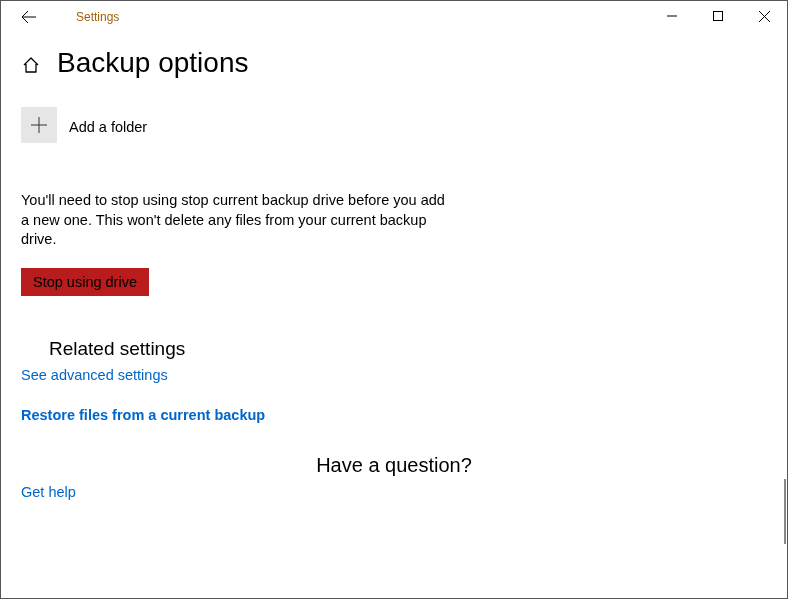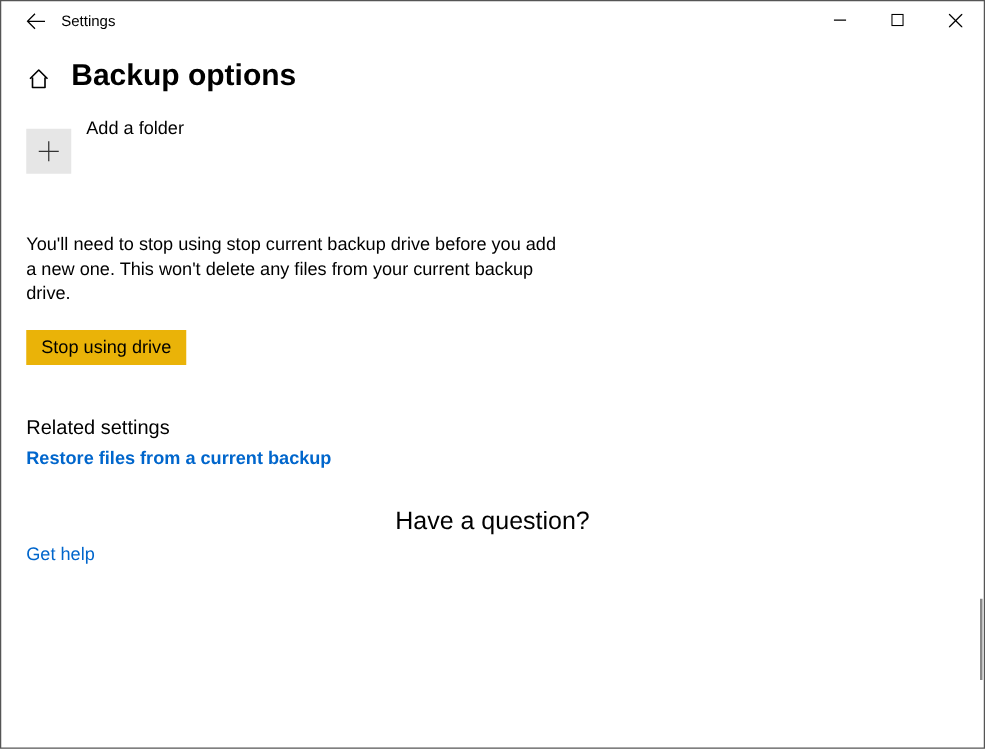--- a/index.html
+++ b/index.html
@@ -22,22 +22,22 @@
     .back-btn {
       width: 28px;
       height: 28px;
       display: flex;
       align-items: center;
       justify-content: center;
       cursor: pointer;
     }
     .window-title {
       font-size: 12px;
-      margin-left: 6px;
-      color: #000000;
+      margin-left: 33px;
+      color: #a16207;
     }
     .window-controls {
       position: absolute;
       top: 0;
       right: 0;
       display: flex;
     }
     .win-ctrl {
       width: 46px;
       height: 30px;
@@ -54,31 +54,31 @@
       align-items: center;
       margin-bottom: 28px;
     }
     .home-icon {
       width: 20px;
       height: 20px;
       margin-right: 16px;
       margin-top: 4px;
     }
     .page-title {
-      font-size: 24px;
-      font-weight: 700;
+      font-size: 28px;
+      font-weight: 400;
     }
     .section-heading {
       font-size: 20px;
       font-weight: 400;
       margin-bottom: 10px;
     }
     .add-folder-row {
       display: flex;
-      align-items: flex-start;
+      align-items: flex-end;
       cursor: pointer;
       margin-bottom: 48px;
     }
     .plus-tile {
       width: 36px;
       height: 36px;
       background: #e6e6e6;
       display: flex;
       align-items: center;
       justify-content: center;
@@ -90,41 +90,42 @@
       top: -8px;
     }
     .body-text {
       font-size: 14.5px;
       line-height: 1.35;
       max-width: 430px;
       margin-bottom: 18px;
     }
     .gray-btn {
       display: inline-block;
-      background: #eab308;
+      background: #b91c1c;
       border: none;
       font-size: 14.5px;
       padding: 6px 12px;
       font-family: inherit;
       cursor: pointer;
       margin-bottom: 42px;
     }
     .link {
       color: #0066cc;
       font-size: 14.5px;
       cursor: pointer;
       display: inline-block;
     }
     .link-block {
       margin-bottom: 22px;
     }
     .related-heading {
-      font-size: 16px;
+      font-size: 19px;
       font-weight: 400;
       margin-bottom: 6px;
+      margin-left: 28px;
     }
     .question-heading {
       font-size: 20px;
       font-weight: 400;
       margin-bottom: 6px;
       text-align: center;
     }
     .scrollbar {
       position: absolute;
       right: 1px;
@@ -183,20 +184,23 @@
         <line x1="1" y1="9" x2="17" y2="9" stroke="#333" stroke-width="1"></line>
       </svg>
     </div>
     <span class="add-folder-label">Add a folder</span>
   </div>
 
   <p class="body-text">You'll need to stop using stop current backup drive before you add a new one. This won't delete any files from your current backup drive.</p>
   <button class="gray-btn">Stop using drive</button>
 
   <h2 class="related-heading">Related settings</h2>
+  <div class="link-block">
+    <span class="link">See advanced settings</span>
+  </div>
   <div class="link-block" style="margin-bottom:30px;font-weight:bold;">
     <span class="link">Restore files from a current backup</span>
   </div>
 
   <h2 class="question-heading">Have a question?</h2>
   <div>
     <span class="link">Get help</span>
   </div>
 
 </div>

